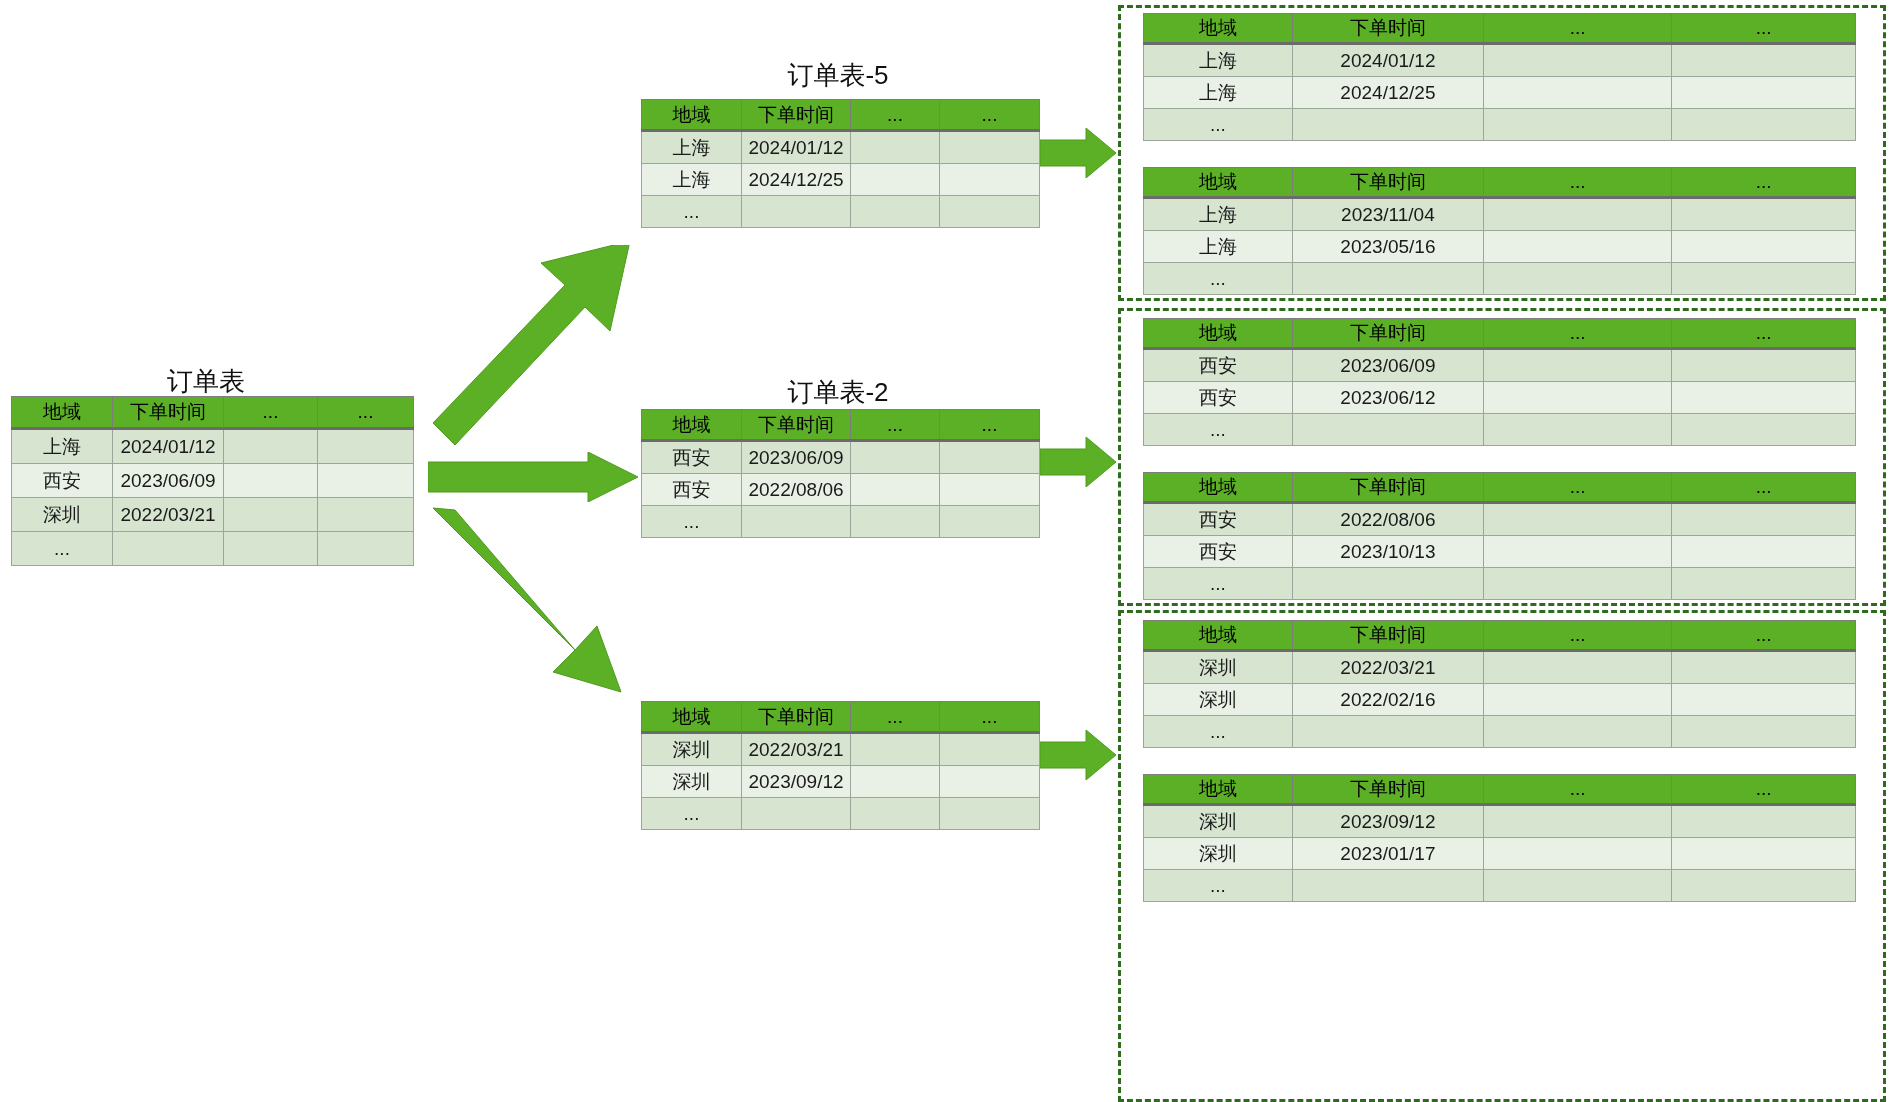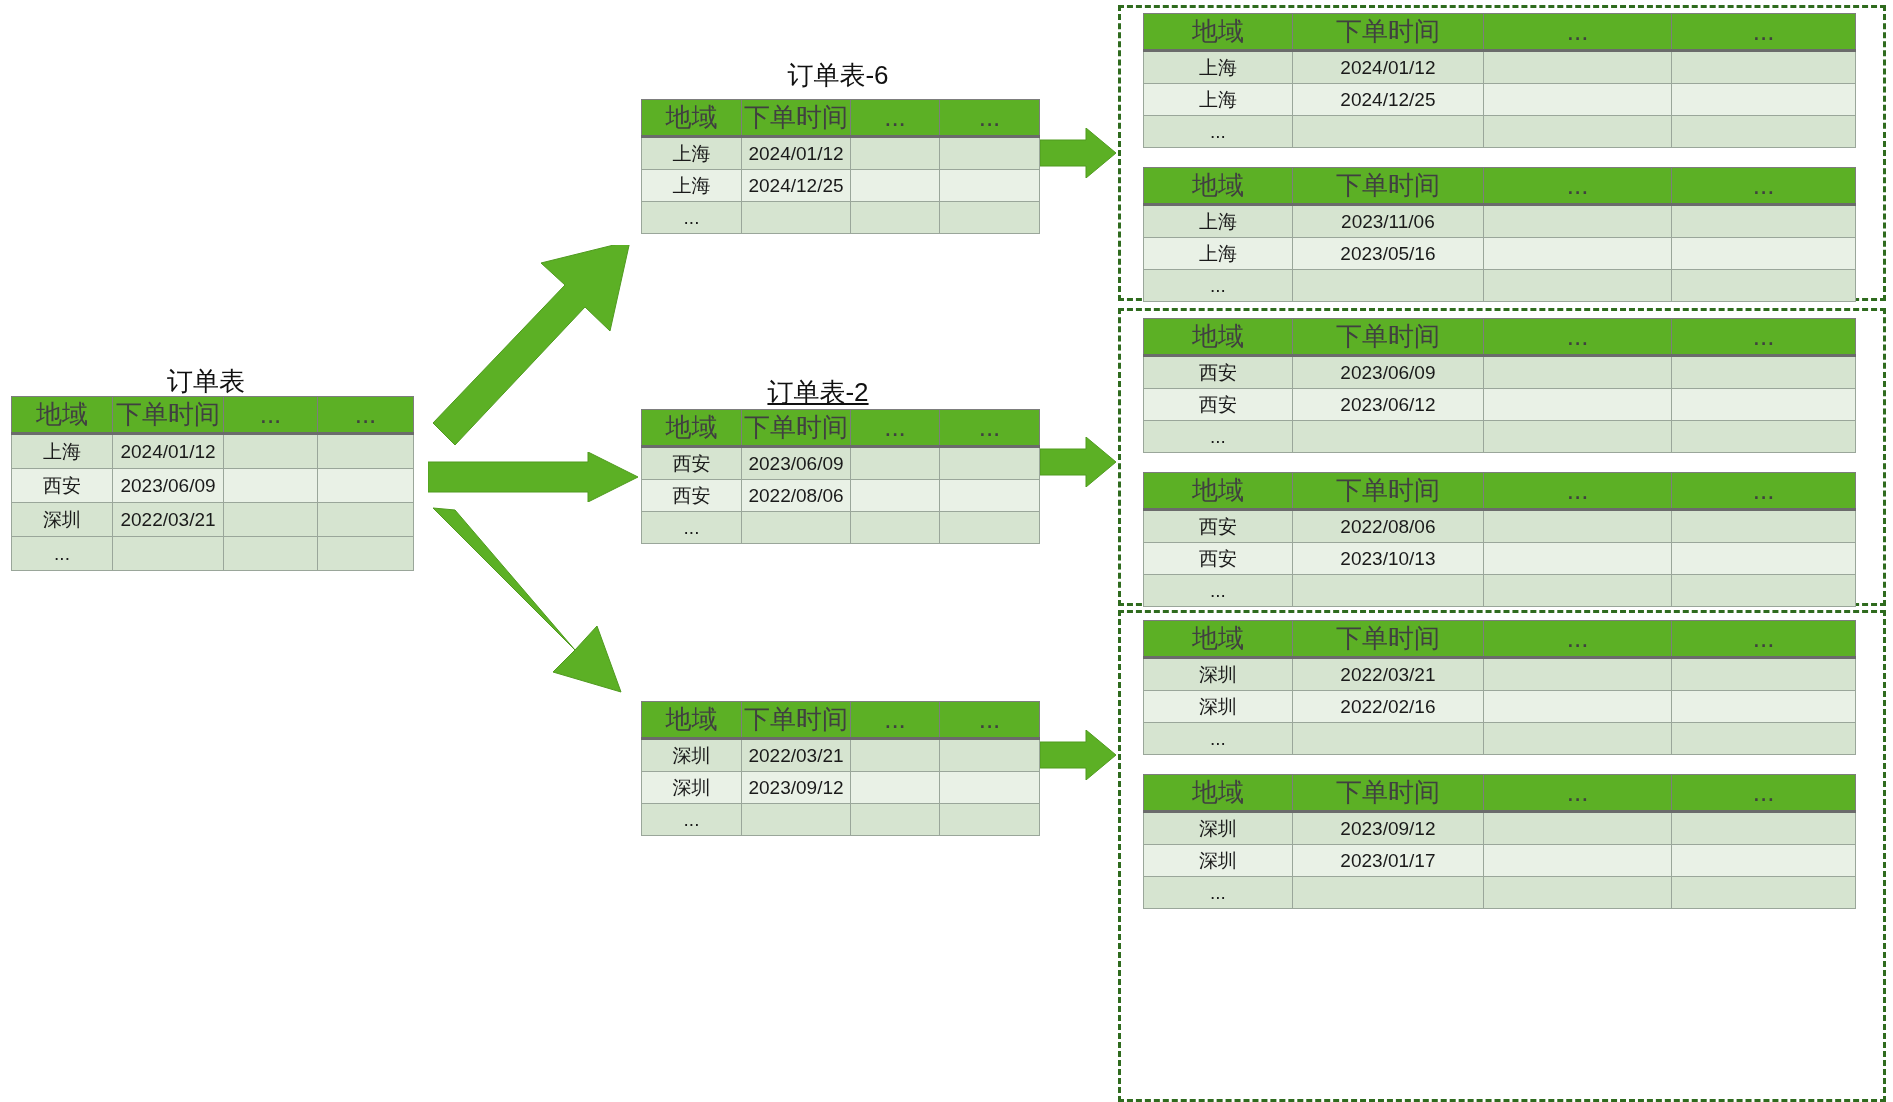--- a/index.html
+++ b/index.html
@@ -18,22 +18,22 @@
     text-align:center;
     color:#1a1a1a;
     font-size:19px;
     padding:0;
     white-space:nowrap;
   }
   .tbl .hdr td{
     background:#5cb025;
     border:1px solid #7d7d7d;
     border-bottom:3px solid #6b6b6b;
-    color:#404040;
-    font-size:26px;
+    color:#000000;
+    font-size:19px;
   }
   .tbl tr.r-even td{background:#d6e4d0;}
   .tbl tr.r-odd  td{background:#e9f1e6;}
   .tbl tr.r-ell td{background:#d6e4d0;}
 
   .title{
     position:absolute;
     font-size:26px;
     color:#111;
     text-align:center;
@@ -103,21 +103,21 @@
   </svg>
 
   <svg class="arrow" style="left:428px;top:452px;width:215px;height:50px;" viewBox="0 0 215 50">
     <polygon points="0,10 160,10 160,0 210,25 160,50 160,40 0,40" fill="#5cb025" stroke="#4f9a1f" stroke-width="1"></polygon>
   </svg>
 
   <svg class="arrow" style="left:425px;top:500px;width:215px;height:200px;" viewBox="0 0 215 200">
     <polygon points="8,8 150,150 172,126 196,192 128,172 150,150 30,10" fill="#5cb025" stroke="#4f9a1f" stroke-width="1"></polygon>
   </svg>
 
-  <div class="title" style="left:640px;top:58px;width:396px;">订单表-6</div>
+  <div class="title" style="left:640px;top:58px;width:396px;">订单表-5</div>
 
   <table class="tbl mid" style="left:641px;top:99px;width:394px;">
     <tbody>
         <tr class="hdr">
       <td style="width:99px">地域</td>
       <td style="width:108px">下单时间</td>
       <td style="width:88px">...</td>
       <td style="width:99px">...</td>
     </tr>
     <tr class="r-even">
@@ -134,21 +134,21 @@
     </tr>
     <tr class="r-ell">
       <td>...</td>
       <td></td>
           <td></td>
           <td></td>
     </tr>
   </tbody>
     </table>
 
-  <div class="title" style="left:620px;top:375px;width:396px;text-decoration:underline;">订单表-2</div>
+  <div class="title" style="left:640px;top:375px;width:396px;">订单表-2</div>
 
   <table class="tbl mid" style="left:641px;top:409px;width:394px;">
     <tbody>
         <tr class="hdr">
       <td style="width:99px">地域</td>
       <td style="width:108px">下单时间</td>
       <td style="width:88px">...</td>
       <td style="width:99px">...</td>
     </tr>
     <tr class="r-even">
@@ -246,21 +246,21 @@
   <table class="tbl sml" style="left:1143px;top:167px;width:713px;">
     <tbody>
         <tr class="hdr">
       <td style="width:97px">地域</td>
       <td style="width:125px">下单时间</td>
       <td style="width:123px">...</td>
       <td style="width:120px">...</td>
     </tr>
     <tr class="r-even">
       <td>上海</td>
-      <td>2023/11/06</td>
+      <td>2023/11/04</td>
       <td></td>
           <td></td>
     </tr>
     <tr class="r-odd">
       <td>上海</td>
       <td>2023/05/16</td>
       <td></td>
           <td></td>
     </tr>
     <tr class="r-ell">

